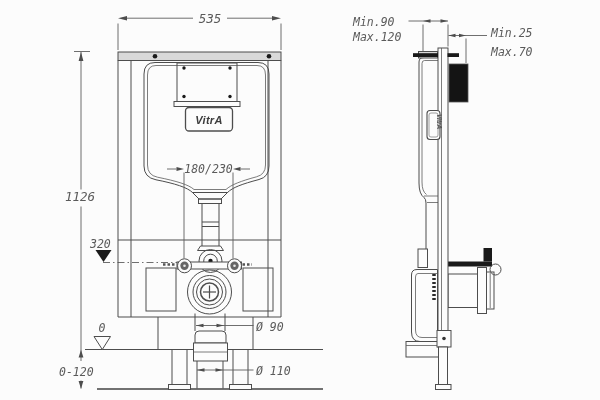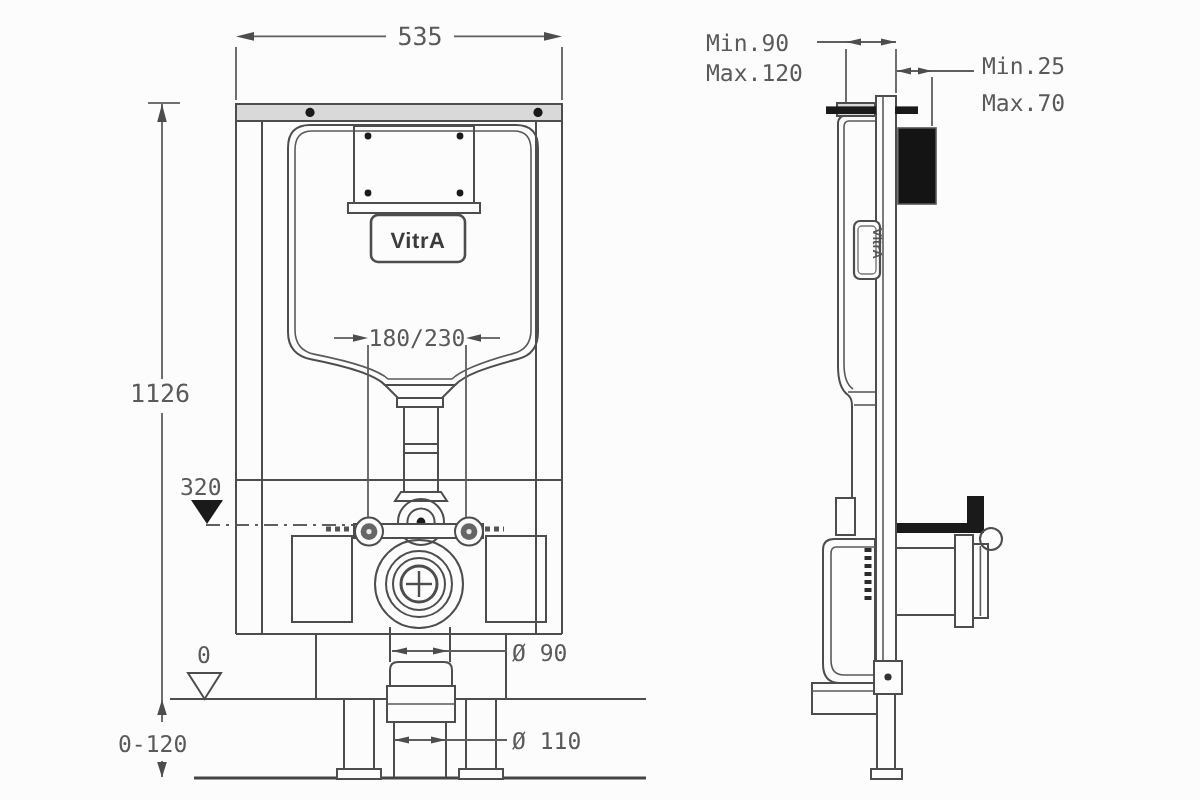--- a/index.html
+++ b/index.html
@@ -1,17 +1,17 @@
 <!DOCTYPE html>
 <html><head>
 <meta charset="utf-8">
 <style>
   html,body{margin:0;padding:0;background:#fff;}
   .canvas{position:relative;width:600px;height:400px;background:#fcfcfc;overflow:hidden;
-          font-family:"Liberation Sans",sans-serif;}
+          font-family:"Liberation Sans",sans-serif;font-style:italic;}
   svg{display:block}
   .ln{stroke:#4d4d4d;stroke-width:1;fill:none}
   .lnthin{stroke:#5a5a5a;stroke-width:0.8;fill:none}
   .lnbold{stroke:#444;stroke-width:1.4;fill:none}
   .dim{stroke:#5f5f5f;stroke-width:0.9;fill:none}
   .arr{fill:#4d4d4d;stroke:none}
   .dark{fill:#1a1a1a;stroke:none}
   .gray{fill:#d9d9d9;stroke:#4d4d4d;stroke-width:1}
   .wht{fill:#fcfcfc;stroke:#4d4d4d;stroke-width:1}
   .t{font-family:"DejaVu Sans Mono","Liberation Mono",monospace;font-size:11.5px;fill:#5a5a5a;}

